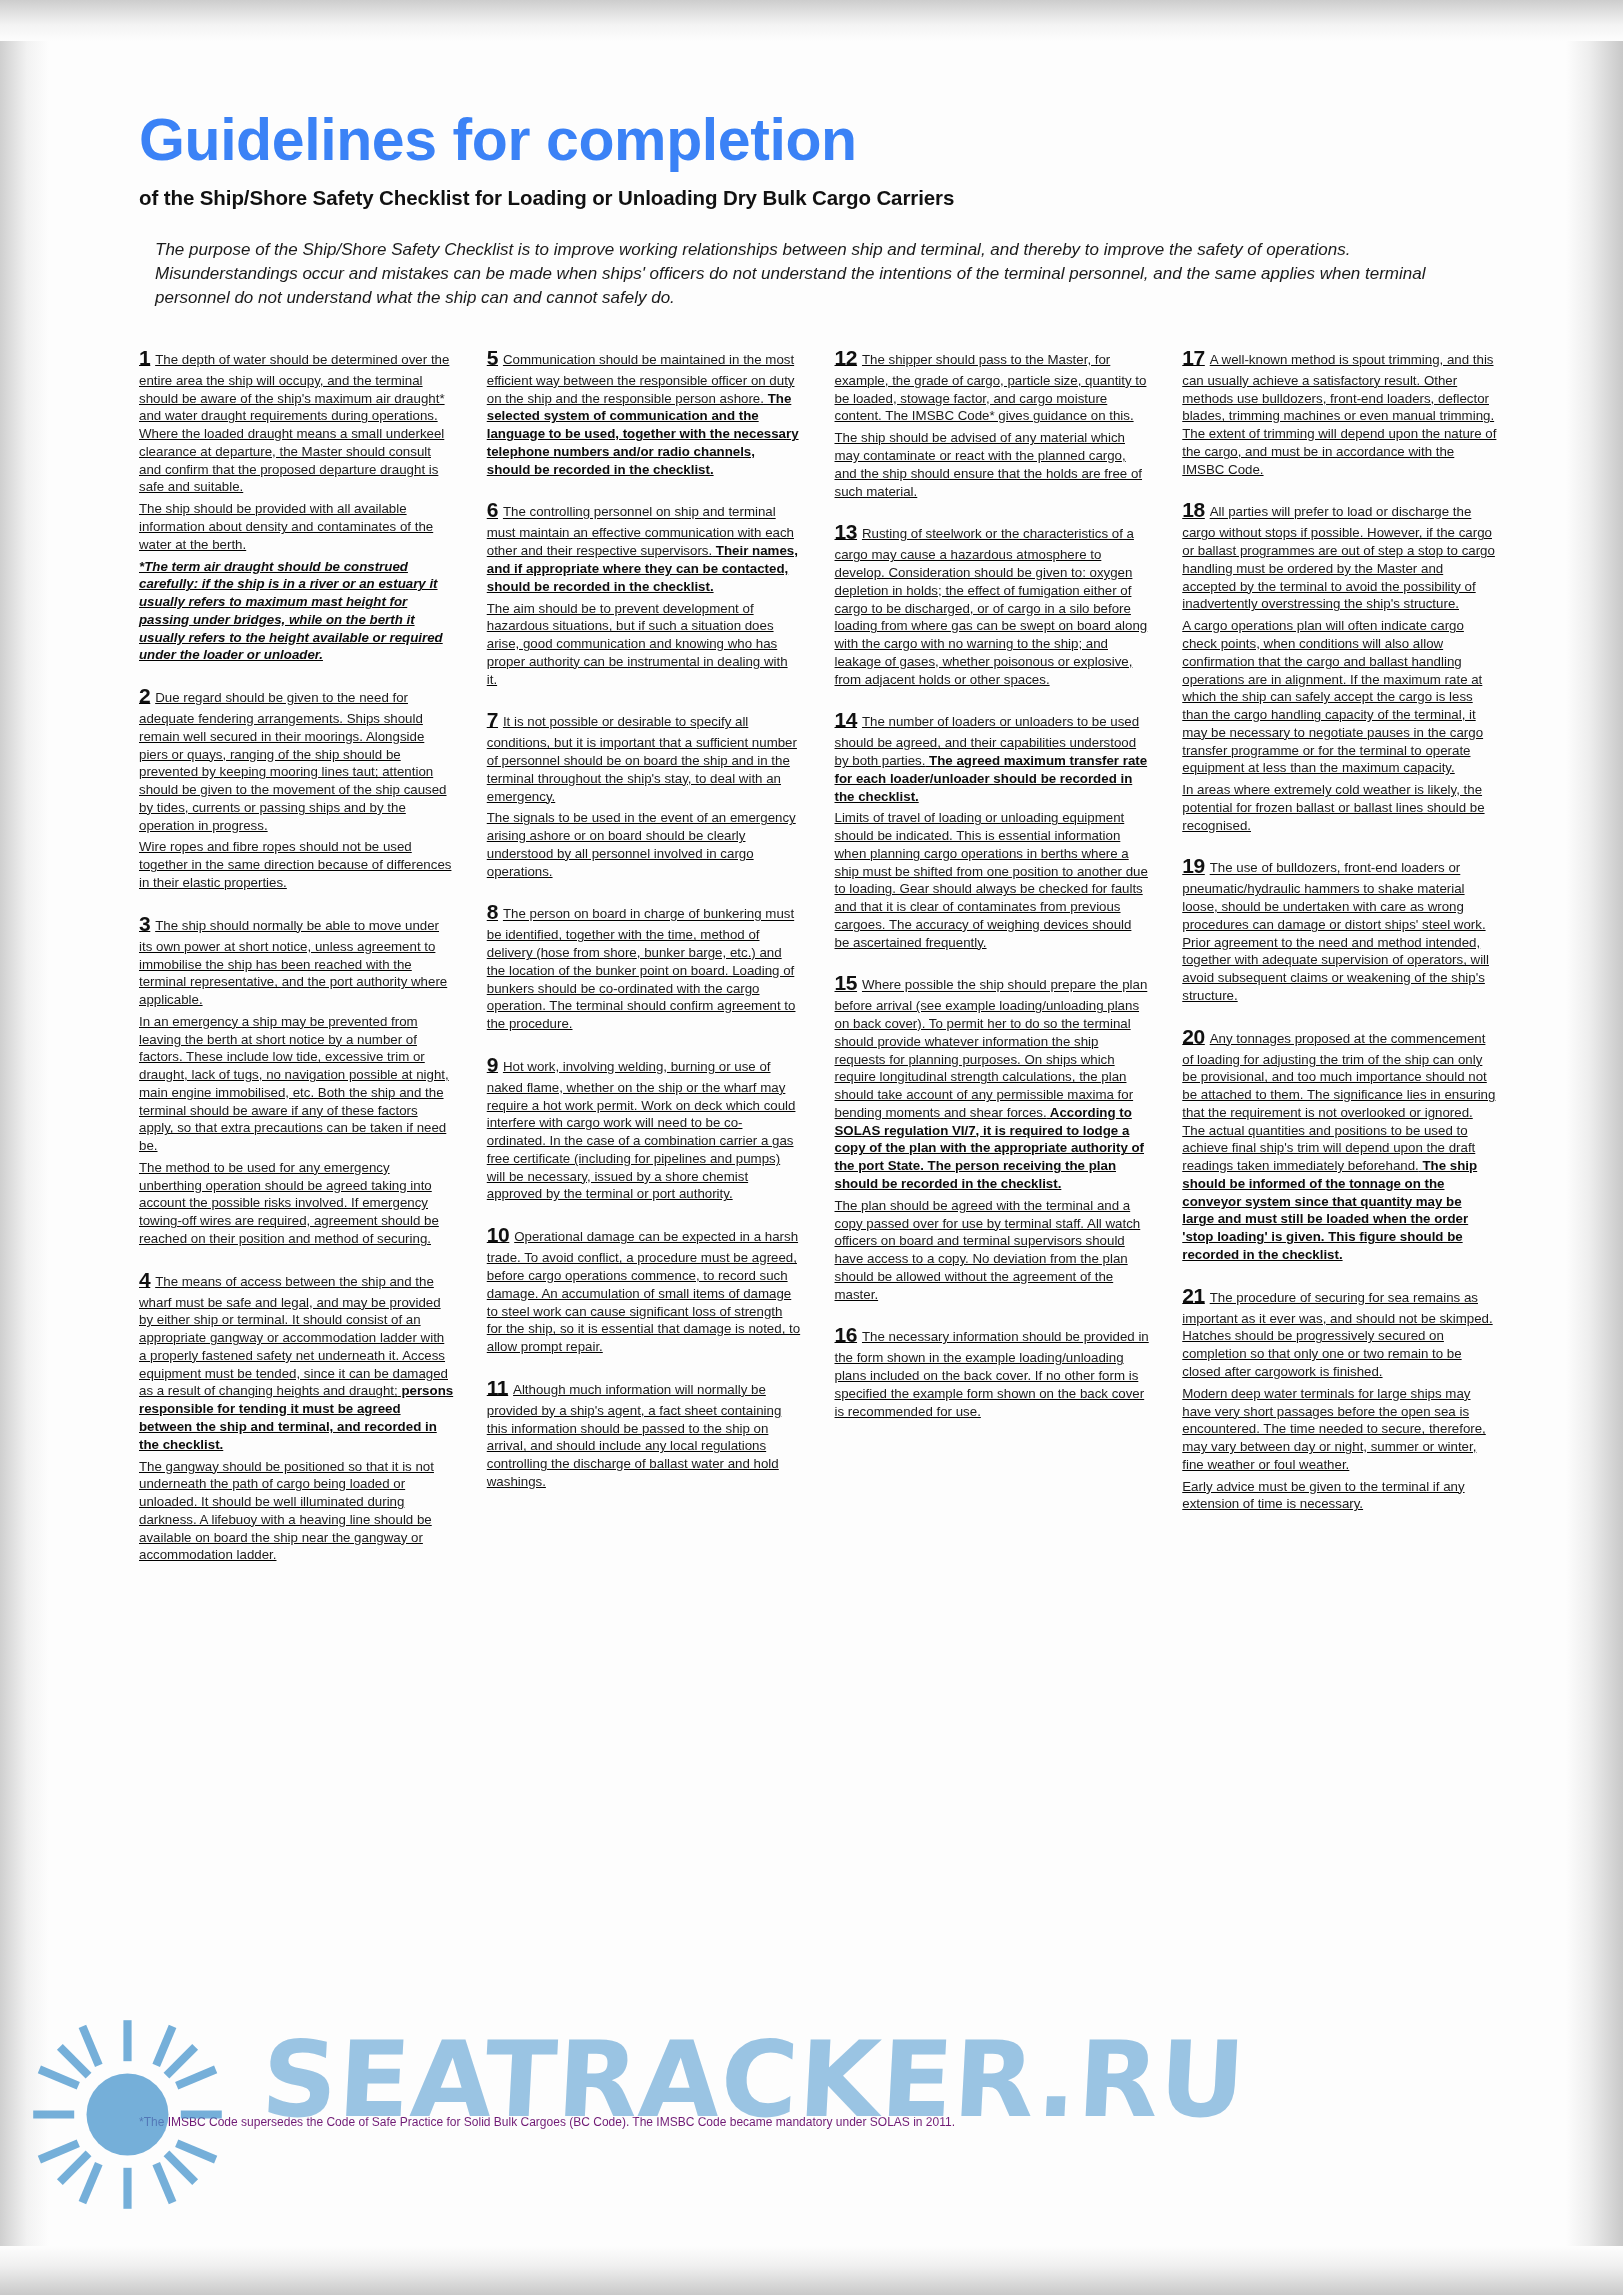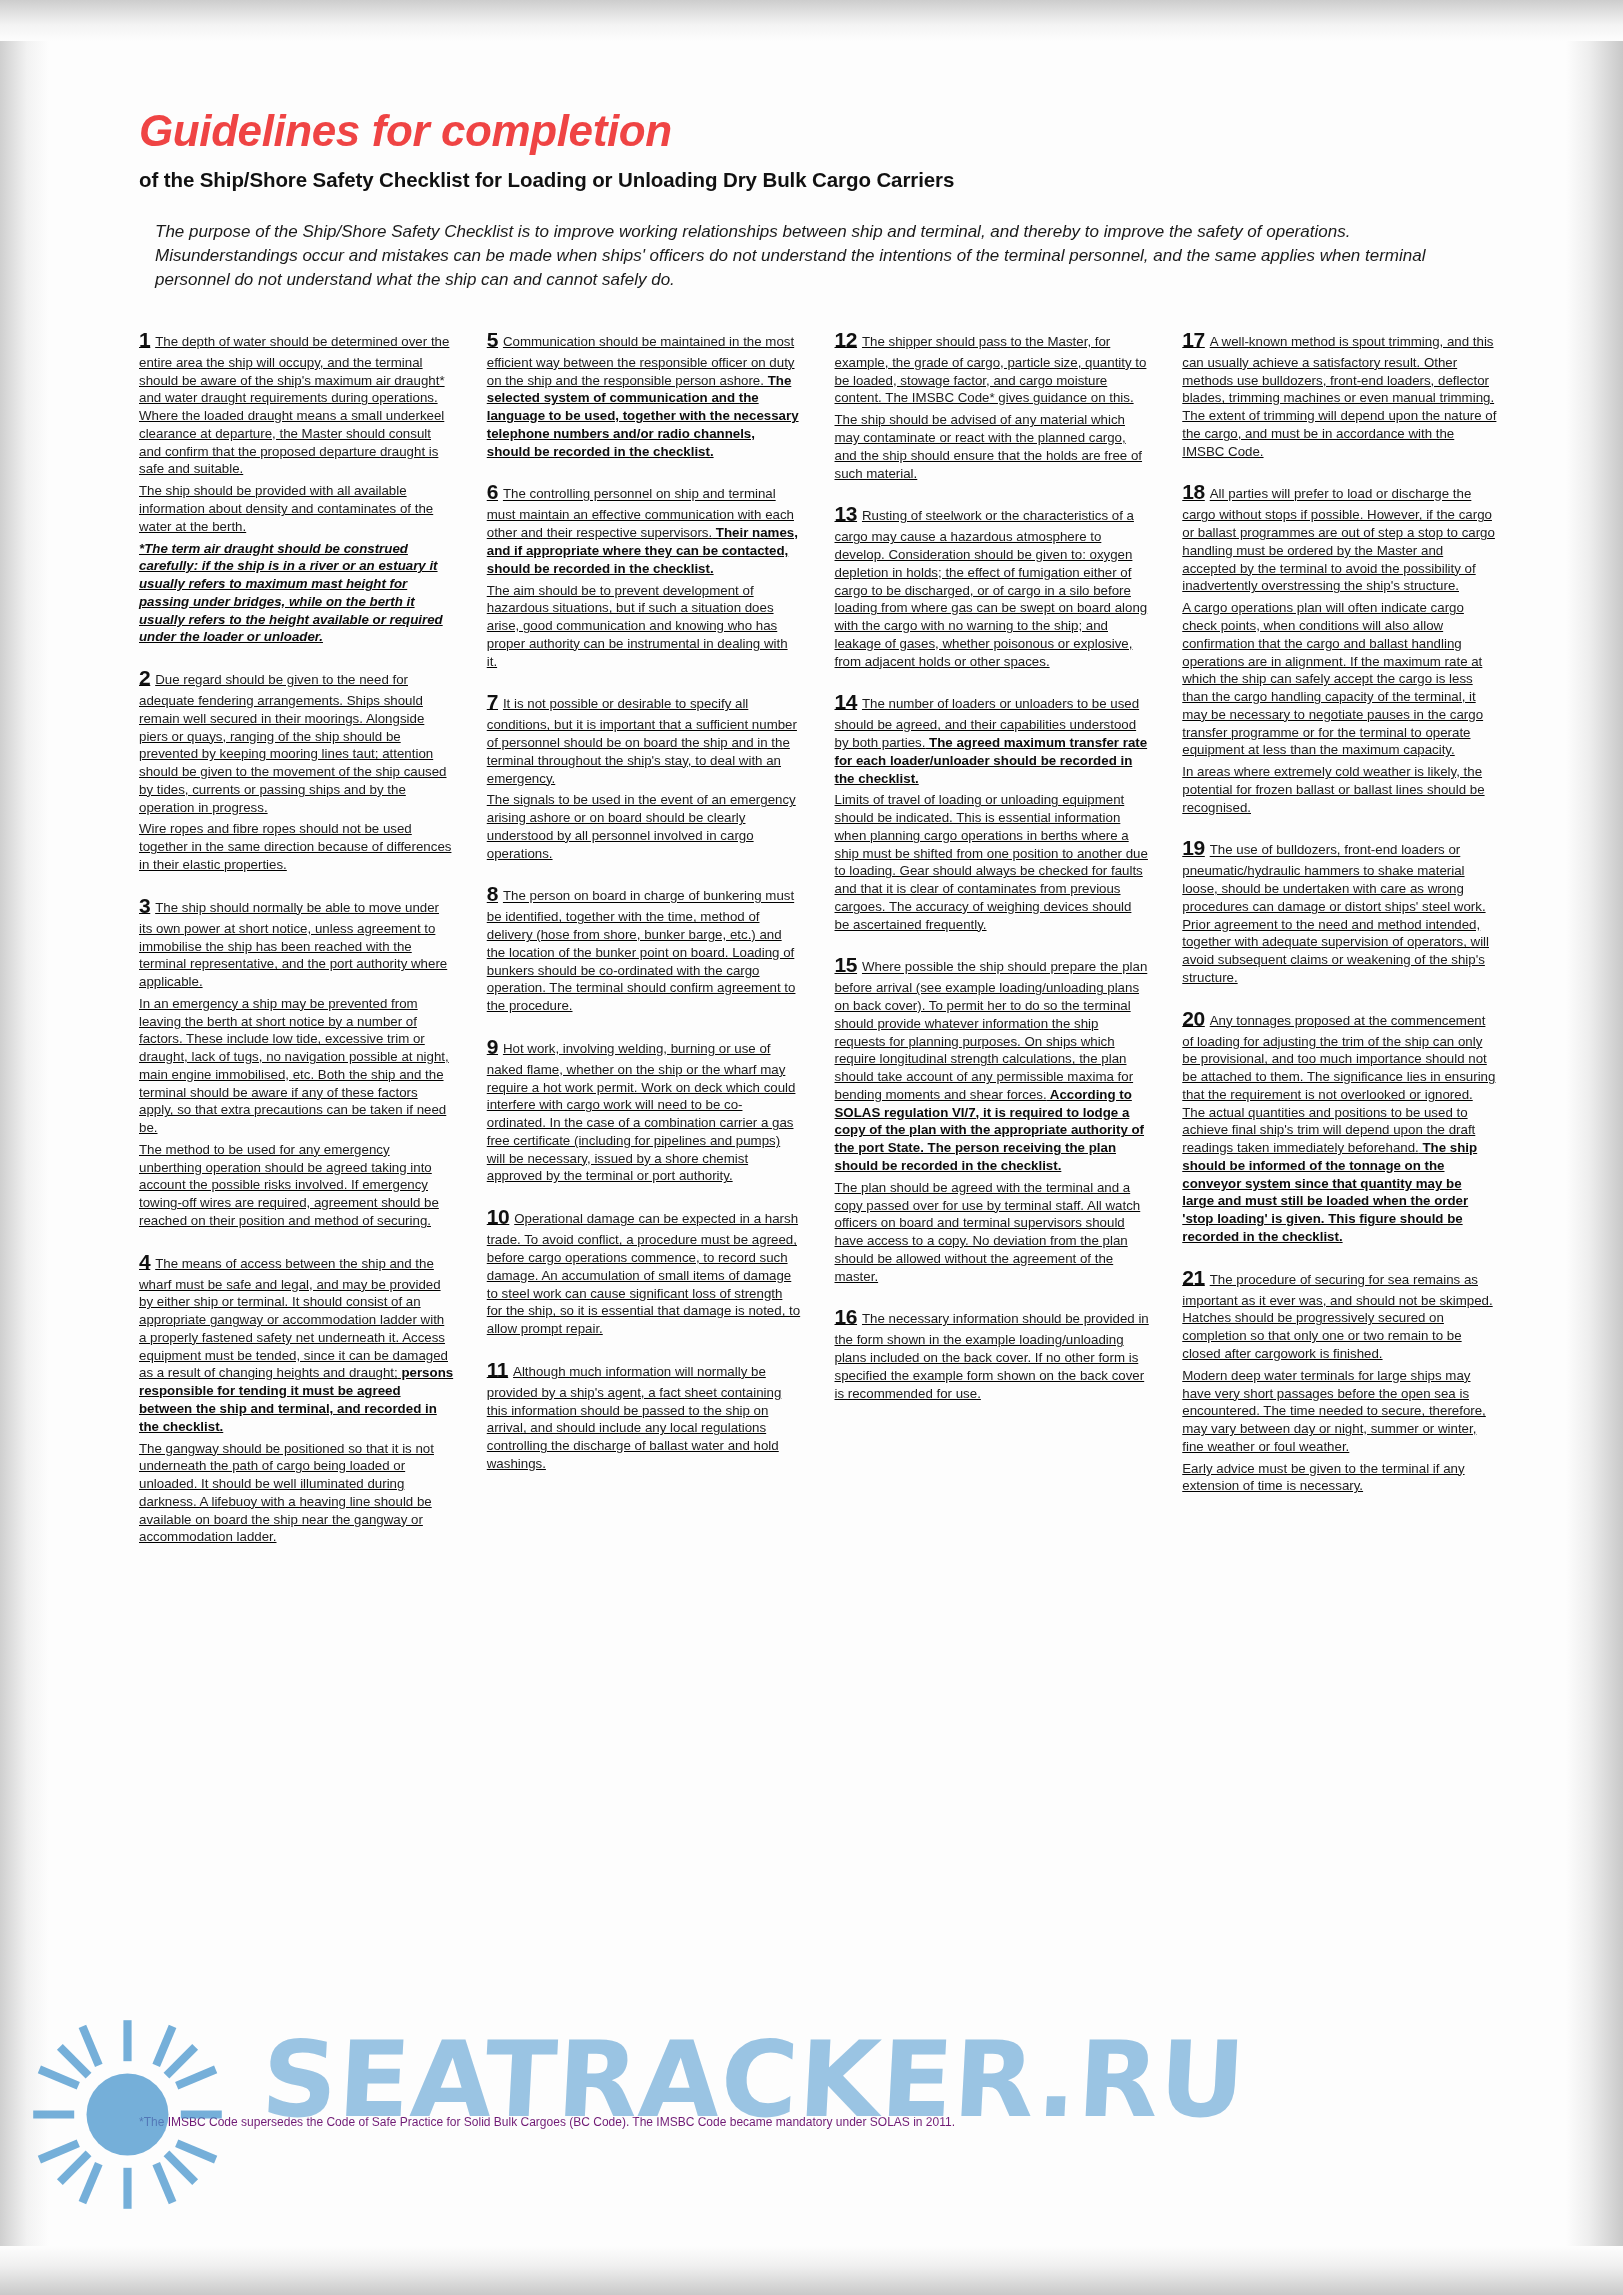--- a/index.html
+++ b/index.html
@@ -44,27 +44,26 @@
   }
 
   .content {
     position: absolute;
     left: 139px;
     top: 106px;
     width: 1358px;
   }
 
   h1.doc-title {
-    font-size: 44px;
+    font-size: 59px;
     font-weight: 700;
     letter-spacing: -0.4px;
-    color: #ef4444;
+    color: #3b82f6;
     margin: 0 0 11.5px 0;
     font-family: "Liberation Sans", sans-serif;
-    font-style: italic;
   }
   h2.doc-subtitle {
     font-size: 20.5px;
     font-weight: 700;
     color: #111111;
     margin: 0 0 28px 0;
     letter-spacing: -0.1px;
   }
   p.intro {
     font-style: italic;

